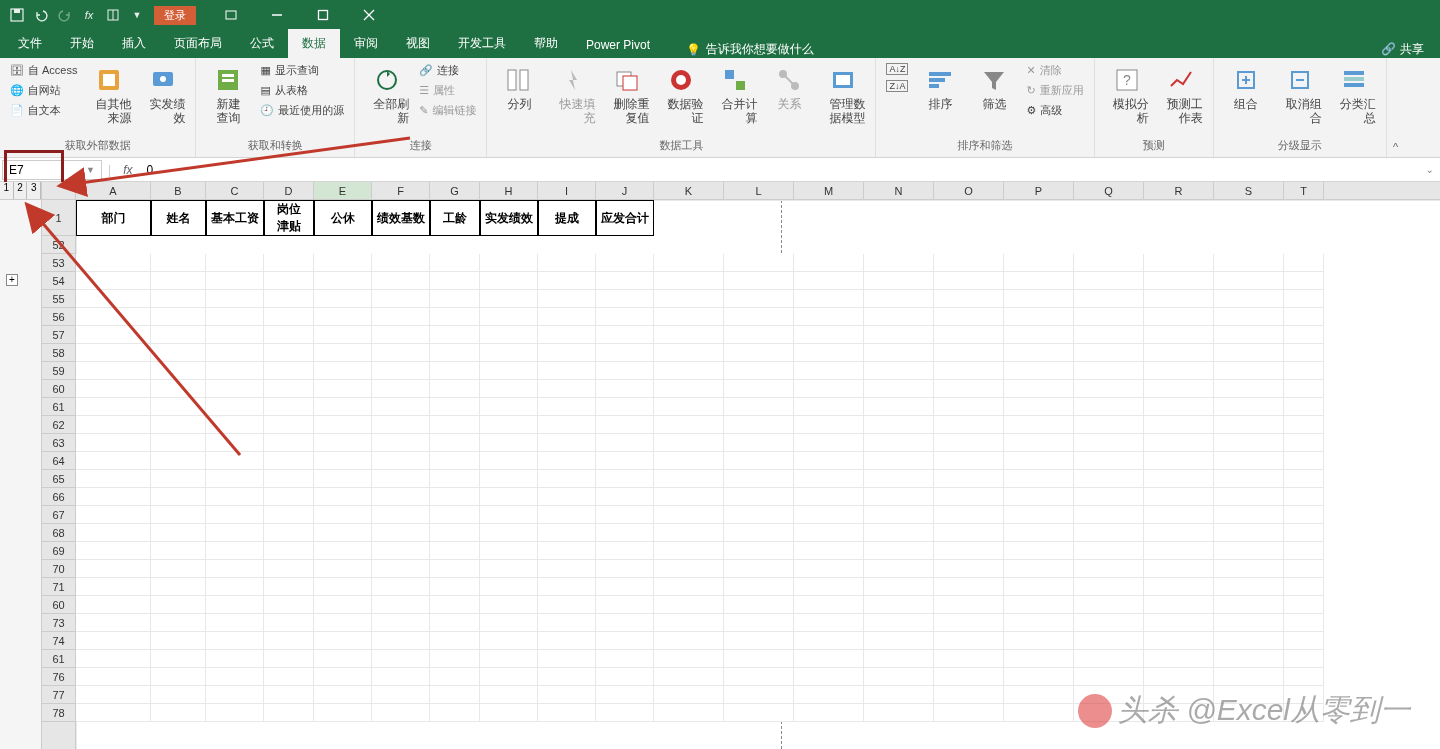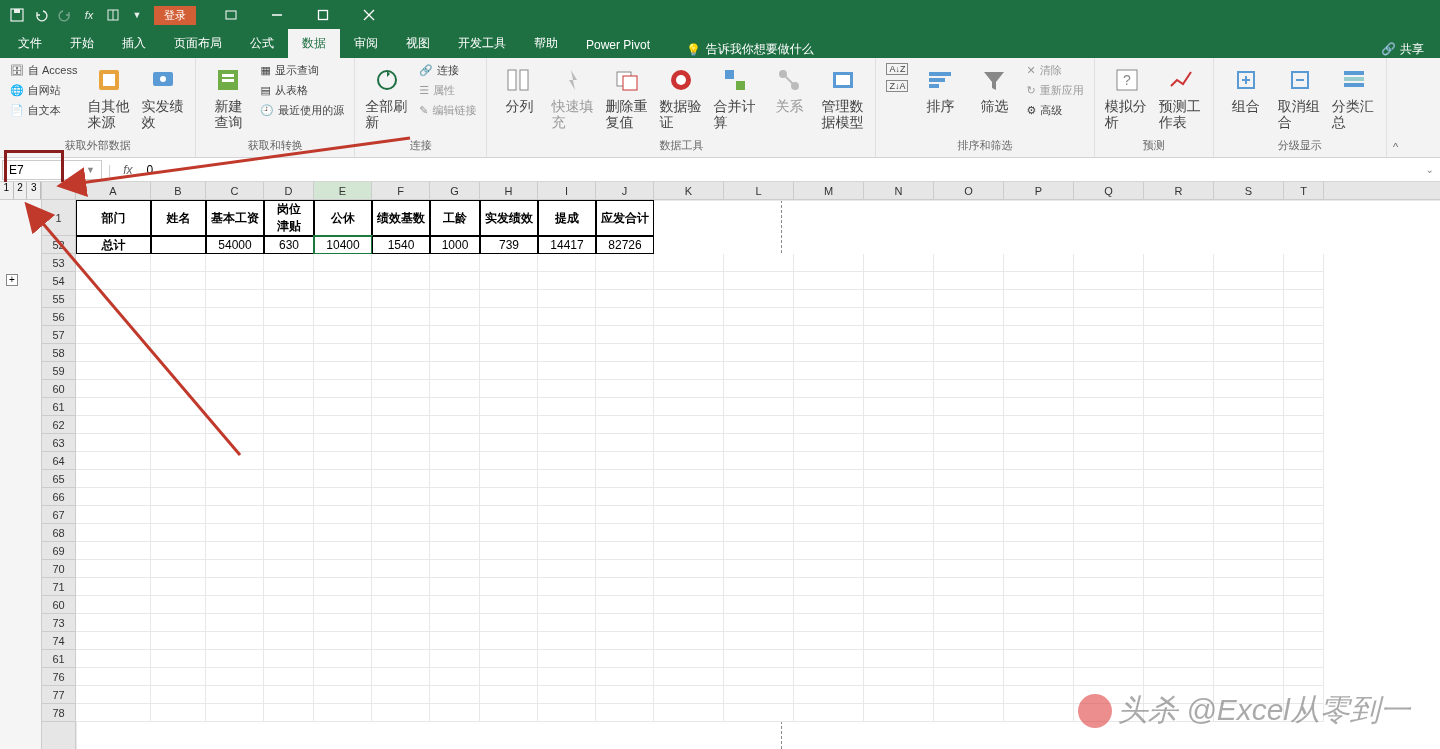--- a/index.html
+++ b/index.html
@@ -20,21 +20,21 @@
 .tab.active { background:#f3f3f3; color:#1e6f42; }
 .tablast { margin-left:auto; display:flex; align-items:center; padding:0 12px; gap:4px; }
 
 
 .ribbon { height:100px; background:#f3f3f3; border-bottom:1px solid #d4d4d4; display:flex; font-size:11px; color:#444; }
 .group { border-right:1px solid #e0e0e0; padding:4px 8px 0 8px; display:flex; flex-direction:column; }
 .group .body { flex:1; display:flex; gap:6px; align-items:flex-start; }
 .group .label { text-align:center; padding:3px 0 4px; color:#666; font-size:11px; }
 .bigbtn { width:48px; display:flex; flex-direction:column; align-items:center; gap:2px; padding:2px; cursor:pointer; }
 .bigbtn .ico { width:32px; height:32px; display:flex; align-items:center; justify-content:center; }
-.bigbtn .lbl { text-align:left; line-height:1.15; font-size:14px; }
+.bigbtn .lbl { text-align:right; line-height:1.15; font-size:12px; }
 .vlist { display:flex; flex-direction:column; gap:3px; }
 .smallitem { display:flex; align-items:center; gap:4px; padding:1px 2px; cursor:pointer; white-space:nowrap; }
 .dim { color:#999; }
 .collapsebtn { width:18px; align-self:flex-end; padding-bottom:4px; text-align:center; color:#666; cursor:pointer; }
 
 
 .fbar { height:24px; border-bottom:1px solid #d4d4d4; display:flex; align-items:center; font-size:12px; background:#fff; position:relative; }
 .namebox { width:100px; height:20px; border:1px solid #ccc; margin:0 2px; padding:0 6px; display:flex; align-items:center; }
 .namebox .dd { margin-left:auto; color:#888; font-size:9px; }
 .fx { padding:0 8px; color:#666; font-style:italic; }
@@ -514,32 +514,20 @@
         <div class="cell hdrcell" style="width: 58px; white-space: pre; text-align: center;">基本工资</div>
         <div class="cell hdrcell" style="width: 50px; white-space: pre; text-align: center;">岗位
 津贴</div>
         <div class="cell hdrcell" style="width: 58px; white-space: pre; text-align: center;">公休</div>
         <div class="cell hdrcell" style="width: 58px; white-space: pre; text-align: center;">绩效基数</div>
         <div class="cell hdrcell" style="width: 50px; white-space: pre; text-align: center;">工龄</div>
         <div class="cell hdrcell" style="width: 58px; white-space: pre; text-align: center;">实发绩效</div>
         <div class="cell hdrcell" style="width: 58px; white-space: pre; text-align: center;">提成</div>
         <div class="cell hdrcell" style="width: 58px; white-space: pre; text-align: center;">应发合计</div>
       </div>
-      <div class="row" style="top: 36px;">
-        <div class="cell datacell" style="width: 75px; font-weight: bold;">总计</div>
-        <div class="cell datacell" style="width: 55px;"></div>
-        <div class="cell datacell" style="width: 58px;">54000</div>
-        <div class="cell datacell" style="width: 50px;">630</div>
-        <div class="cell datacell selcell" style="width: 58px;">10400</div>
-        <div class="cell datacell" style="width: 58px;">1540</div>
-        <div class="cell datacell" style="width: 50px;">1000</div>
-        <div class="cell datacell" style="width: 58px;">739</div>
-        <div class="cell datacell" style="width: 58px;">14417</div>
-        <div class="cell datacell" style="width: 58px;">82726</div>
-      </div>
       <div class="row" style="top: 54px;">
         <div class="cell" style="width: 75px;"></div>
         <div class="cell" style="width: 55px;"></div>
         <div class="cell" style="width: 58px;"></div>
         <div class="cell" style="width: 50px;"></div>
         <div class="cell" style="width: 58px;"></div>
         <div class="cell" style="width: 58px;"></div>
         <div class="cell" style="width: 50px;"></div>
         <div class="cell" style="width: 58px;"></div>
         <div class="cell" style="width: 58px;"></div>

